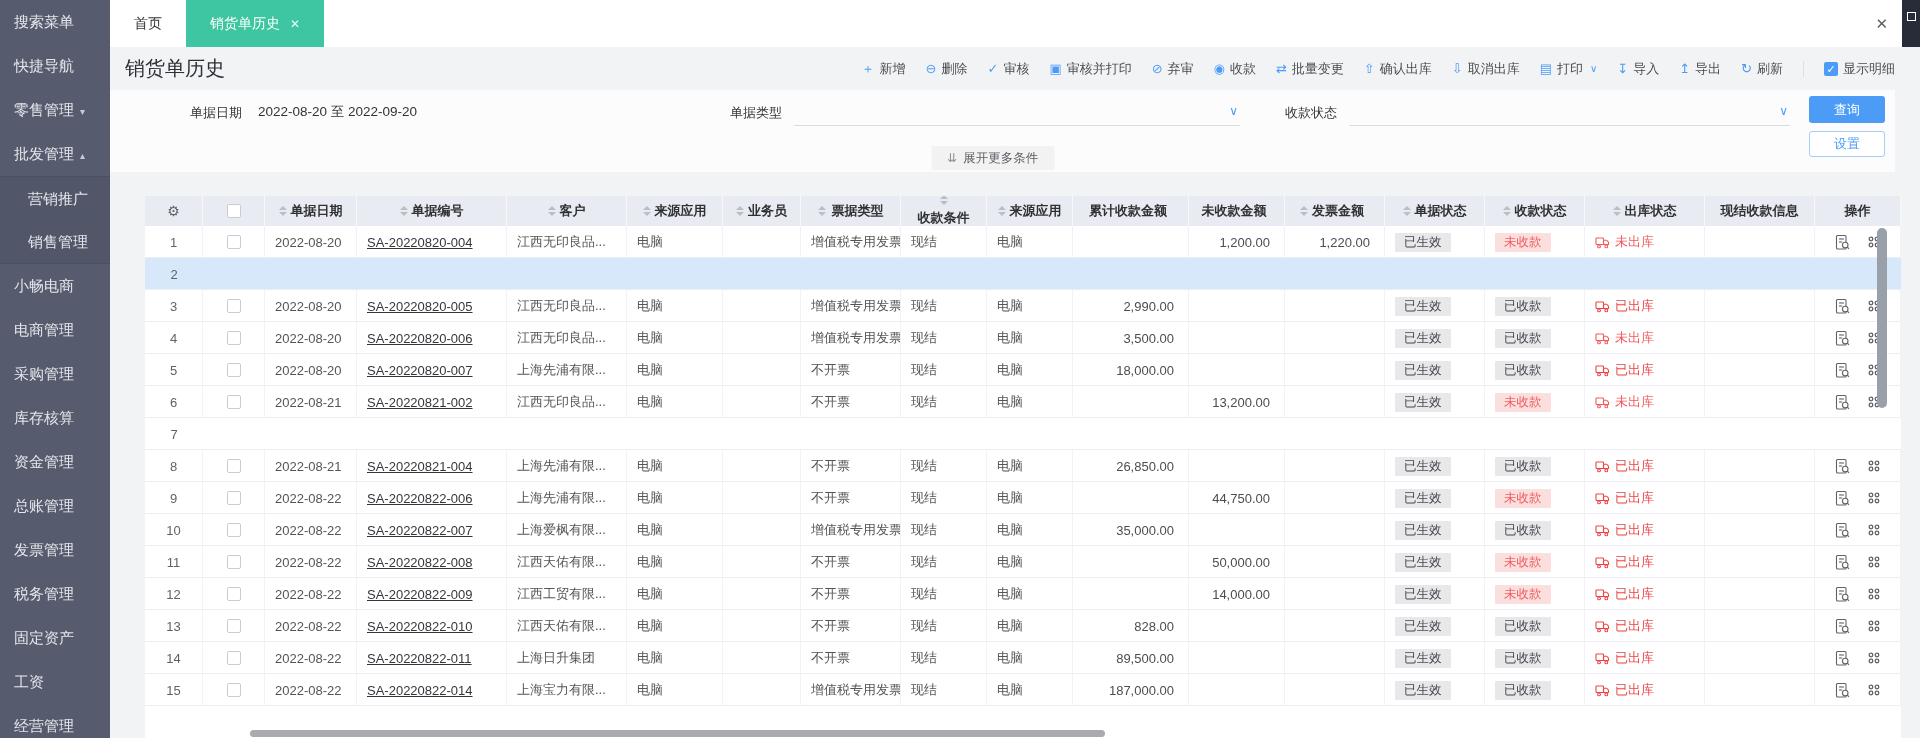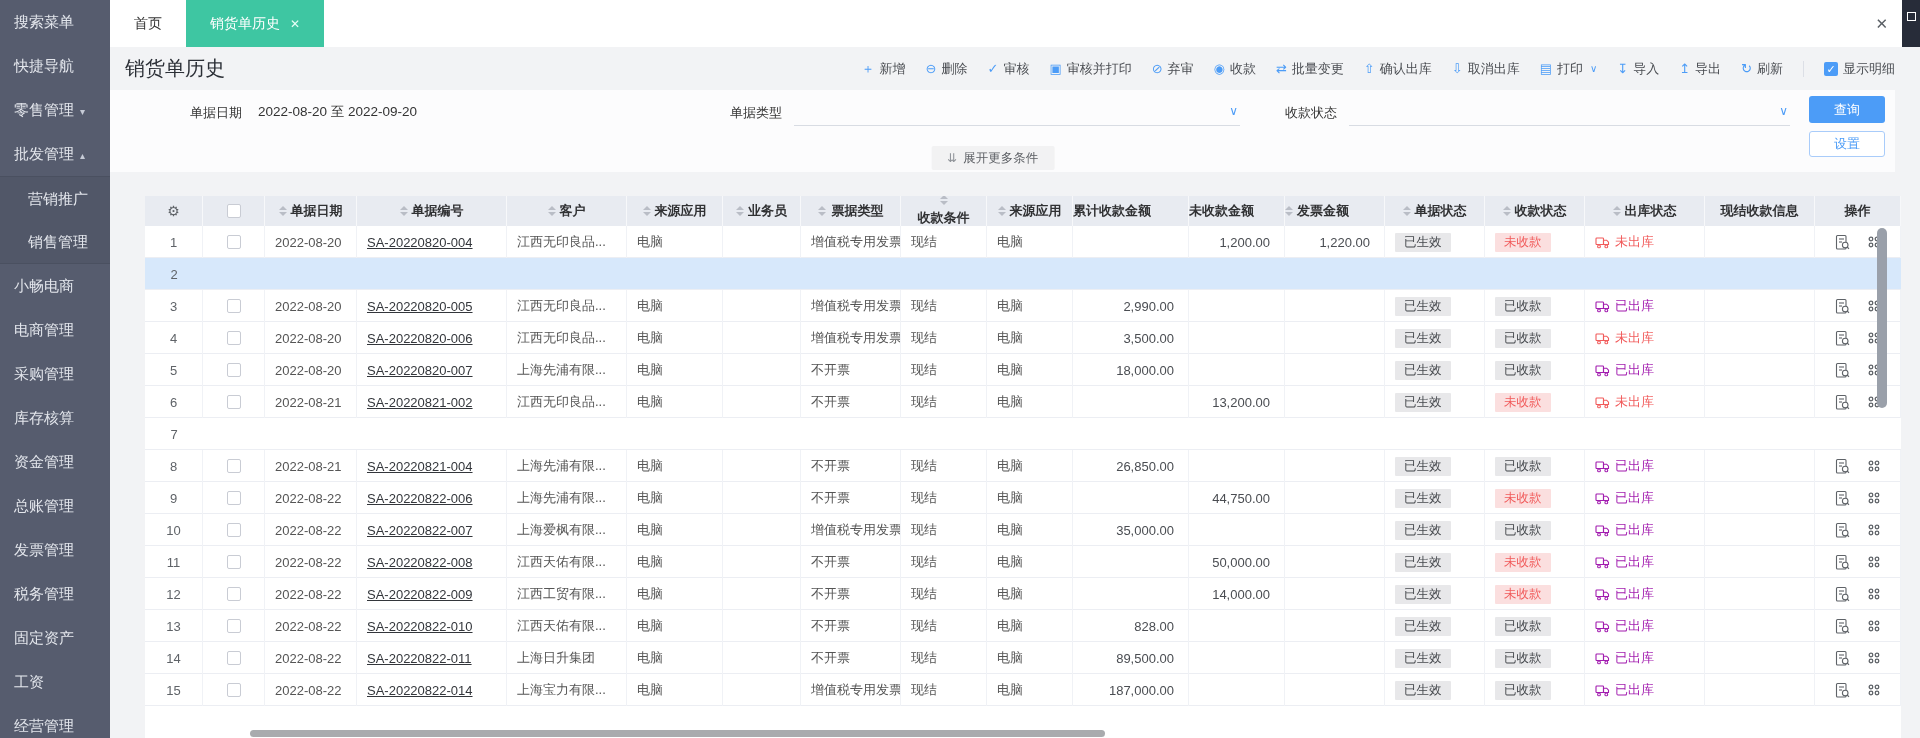--- a/index.html
+++ b/index.html
@@ -52,40 +52,40 @@
   .fbuttons { position:absolute; right:10px; top:6px; display:flex; flex-direction:column; gap:8px; }
   .btn-query { width:76px; height:27px; background:#4c9cf7; color:#fff; border:none; border-radius:3px; font-size:13px; cursor:pointer; font-family:inherit; }
   .btn-settings { width:76px; height:26px; background:#fff; color:#4c9cf7; border:1px solid #a9ccfa; border-radius:3px; font-size:13px; cursor:pointer; font-family:inherit; }
   .expand-more { position:absolute; left:50%; transform:translateX(-58%); top:56px; height:24px; background:#f2f2f3; border-radius:2px; padding:0 16px; display:flex; align-items:center; gap:6px; color:#5c5f64; font-size:12.5px; cursor:pointer; }
   .expand-more .dchev { color:#8b8f95; font-size:12px; }
 
   
   .tablewrap { position:absolute; left:145px; top:196px; width:1756px; height:542px; background:#fff; }
   .thead { display:flex; height:30px; background:#e8ebf1; }
   .th { display:flex; align-items:center; justify-content:center; gap:4px; font-weight:bold; font-size:13px; color:#303133; border-right:1px solid #f7f8fa; height:30px; overflow:hidden; white-space:nowrap; cursor:pointer; }
-  .th.right { justify-content:flex-start; padding-right:5px; }
+  .th.right { justify-content:center; padding-right:5px; }
   .caret { display:inline-flex; flex-direction:column; gap:2px; }
   .caret i { display:block; width:0; height:0; border-left:4px solid transparent; border-right:4px solid transparent; }
   .caret .up { border-bottom:4px solid #b9bdc6; }
   .caret .dn { border-top:4px solid #b9bdc6; }
   .gear { color:#5f6368; font-size:14px; }
   .cbox { width:14px; height:14px; border:1px solid #c9ccd4; border-radius:2px; background:#fff; cursor:pointer; }
   .trow { display:flex; height:32px; border-bottom:1px solid #eceef3; background:#fff; }
   .trow.selected { background:#d7e8fb; }
   .trow.sum { background:#faf0dc; border-top:1px solid #efe3c8; }
   .td { display:flex; align-items:center; font-size:13px; color:#555; border-right:1px solid #f0f2f6; padding:0 10px; overflow:hidden; white-space:nowrap; height:32px; }
   .trow.selected .td, .trow.plain .td, .trow.sum .td { border-right:none; }
   .td.center { justify-content:center; padding:0; }
   .td.right { justify-content:flex-end; padding-right:14px; color:#4a4d52; }
   .idx { color:#5f6368; }
   .doclink { color:#33363b; text-decoration:underline; cursor:pointer; }
   .badge { display:inline-block; padding:2px 9px; font-size:12.5px; background:#e8e8ea; color:#45484d; border-radius:1px; line-height:15px; }
   .badge.red { background:#fbdfdf; color:#f15b5b; }
   .outcell { display:flex; align-items:center; gap:5px; }
-  .outcell.shipped { color:#a21caf; }
+  .outcell.shipped { color:#ef4444; }
   .outcell.notshipped { color:#f15b5b; }
   .ops-icons { display:flex; gap:16px; align-items:center; justify-content:center; width:100%; }
   .opbtn { cursor:pointer; display:flex; }
   .sum-label { font-size:13px; color:#333; padding-left:14px; display:flex; align-items:center; }
 
   .vscroll { position:absolute; right:14px; top:32px; width:10px; height:180px; background:#9aa0aa; border-radius:5px; }
   .hscroll { position:absolute; left:250px; bottom:1px; width:855px; height:7px; background:#a9abae; border-radius:4px; z-index:9; }
 </style>
 </head>
 <body>

